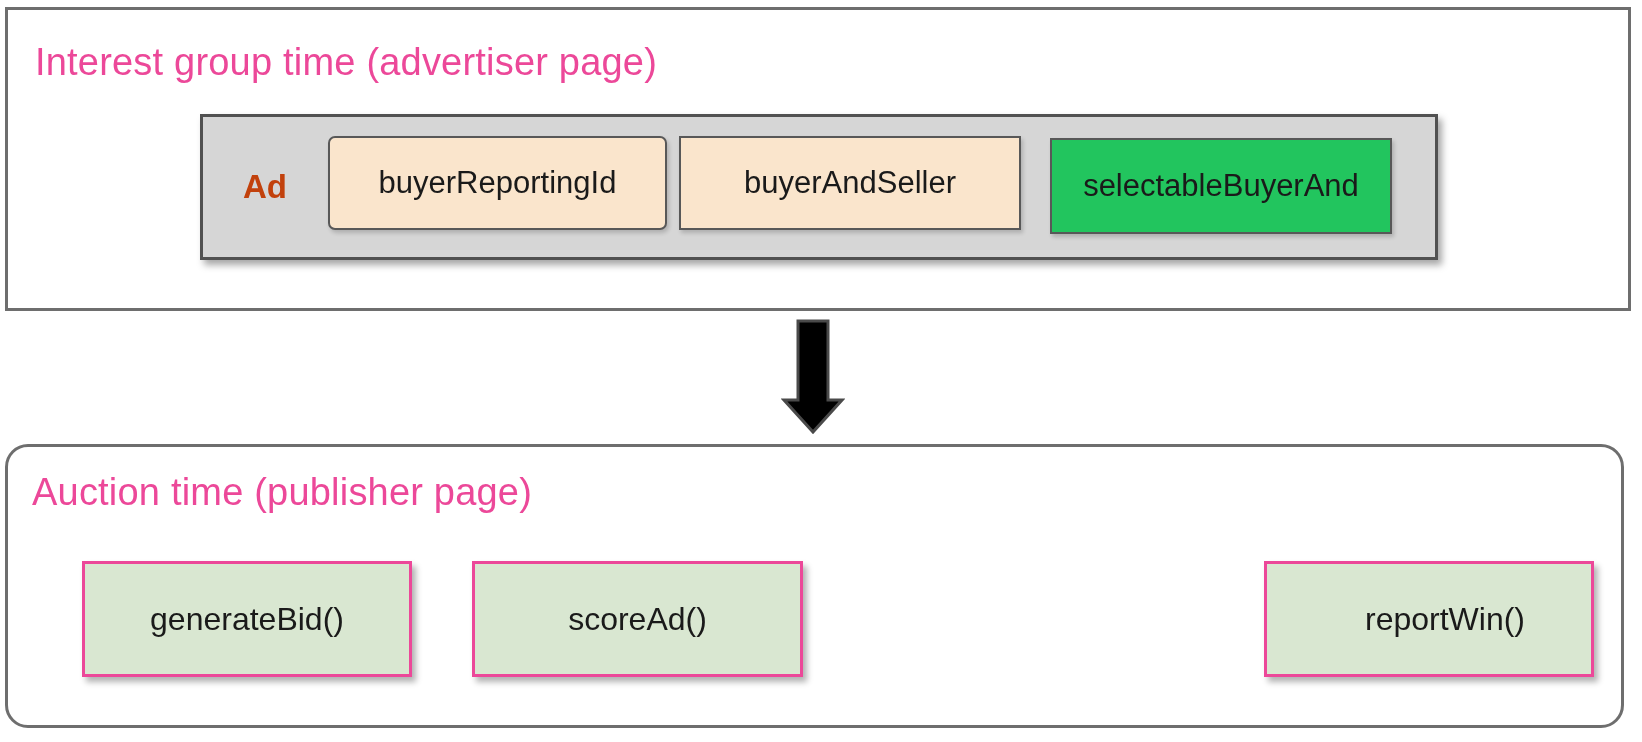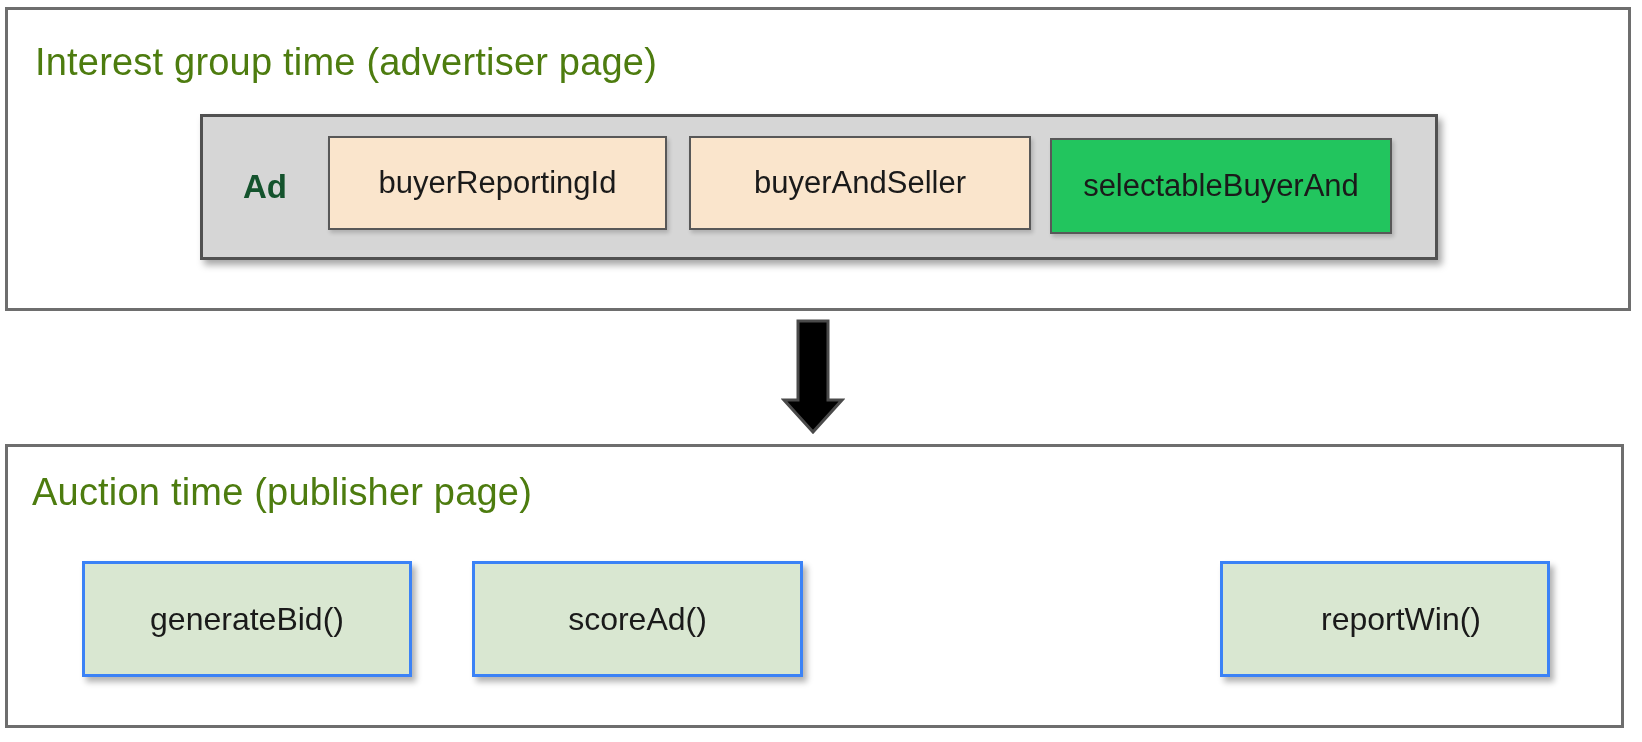--- a/index.html
+++ b/index.html
@@ -12,82 +12,82 @@
     position: relative;
   }
   .stage { position: absolute; left: 0; top: 0; width: 1642px; height: 742px; }
 
   .outer-box {
     position: absolute;
     background: #ffffff;
     border: 3px solid #6e6e6e;
   }
   .outer-box.top    { left: 5px; top: 7px;   width: 1626px; height: 304px; }
-  .outer-box.bottom { left: 5px; top: 444px; width: 1619px; height: 284px; }
+  .outer-box.bottom { left: 5px; top: 444px; width: 1619px; height: 284px; border-radius: 23px; }
 
   .section-title {
     position: absolute;
     font-size: 38px;
     letter-spacing: 0.2px;
-    color: #4d7c0f;
+    color: #ec4899;
     white-space: nowrap;
   }
   .section-title.top-title    { left: 27px; top: 31px; }
   .section-title.bottom-title { left: 24px; top: 24px; }
 
   .ad-container {
     position: absolute;
     left: 192px; top: 104px;          
     width: 1238px; height: 146px;
     background: #d6d6d6;
     border: 3px solid #515151;
     box-shadow: 4px 5px 7px rgba(0,0,0,0.35);
   }
   .ad-label {
     position: absolute;
     left: 22px; top: 0; height: 100%; width: 80px;
     display: flex; align-items: center; justify-content: center;
-    font-weight: bold; font-size: 33px; color: #14532d;
+    font-weight: bold; font-size: 33px; color: #c2410c;
   }
   .prop-box {
     position: absolute;
     top: 19px; height: 94px;
     background: #fae5cc;
     border: 2px solid #585858;
     box-shadow: 2px 3px 4px rgba(0,0,0,0.18);
     display: flex; flex-direction: column;
     align-items: center; justify-content: center;
     text-align: center;
     font-size: 31px; line-height: 36px;
   }
   .prop-box span { display: block; }
-  .prop-box.b1 { left: 125px; width: 339px; }
-  .prop-box.b2 { left: 486px; width: 342px; gap: 36px; }
+  .prop-box.b1 { left: 125px; width: 339px; border-radius: 7px; }
+  .prop-box.b2 { left: 476px; width: 342px; gap: 36px; }
   .prop-box.b3 { left: 847px; width: 342px; top: 21px; height: 96px; background: #22c55e; }
 
   .down-arrow {
     position: absolute;
     left: 781px; top: 319px;
     width: 64px; height: 116px;
   }
 
   .fn-box {
     position: absolute;
     top: 114px; height: 116px;        
     background: #d9e7d1;
-    border: 3px solid #3b82f6;
+    border: 3px solid #ec4899;
     box-shadow: 4px 5px 6px rgba(0,0,0,0.3);
     display: flex; align-items: center; justify-content: center;
     text-align: center;
     font-size: 32px;
   }
   .fn-box.f1 { left: 74px;   width: 330px; }
   .fn-box.f2 { left: 464px;  width: 331px; }
   .fn-box.f3 { left: 840px;  width: 333px; }
-  .fn-box.f4 { left: 1212px; width: 330px; padding-left: 32px; }
+  .fn-box.f4 { left: 1256px; width: 330px; padding-left: 32px; }
 </style>
 </head>
 <body>
 
 <div class="stage">
 
   <div class="outer-box top">
     <div class="section-title top-title">Interest group time (advertiser page)</div>
 
     <div class="ad-container">

